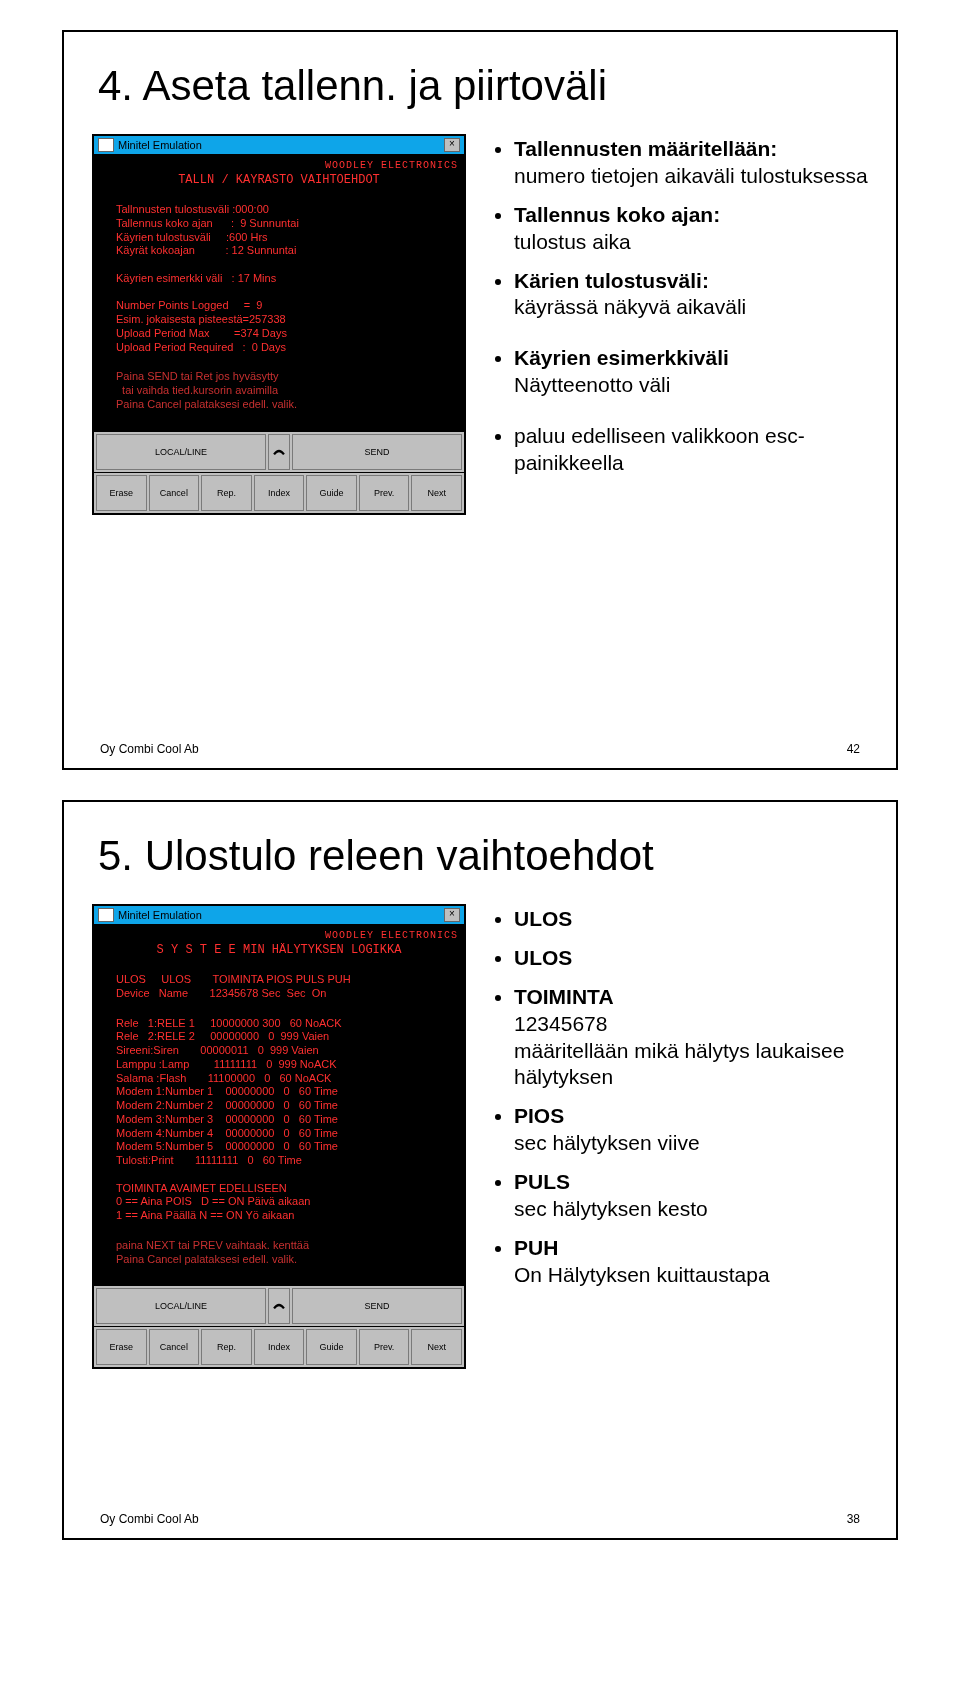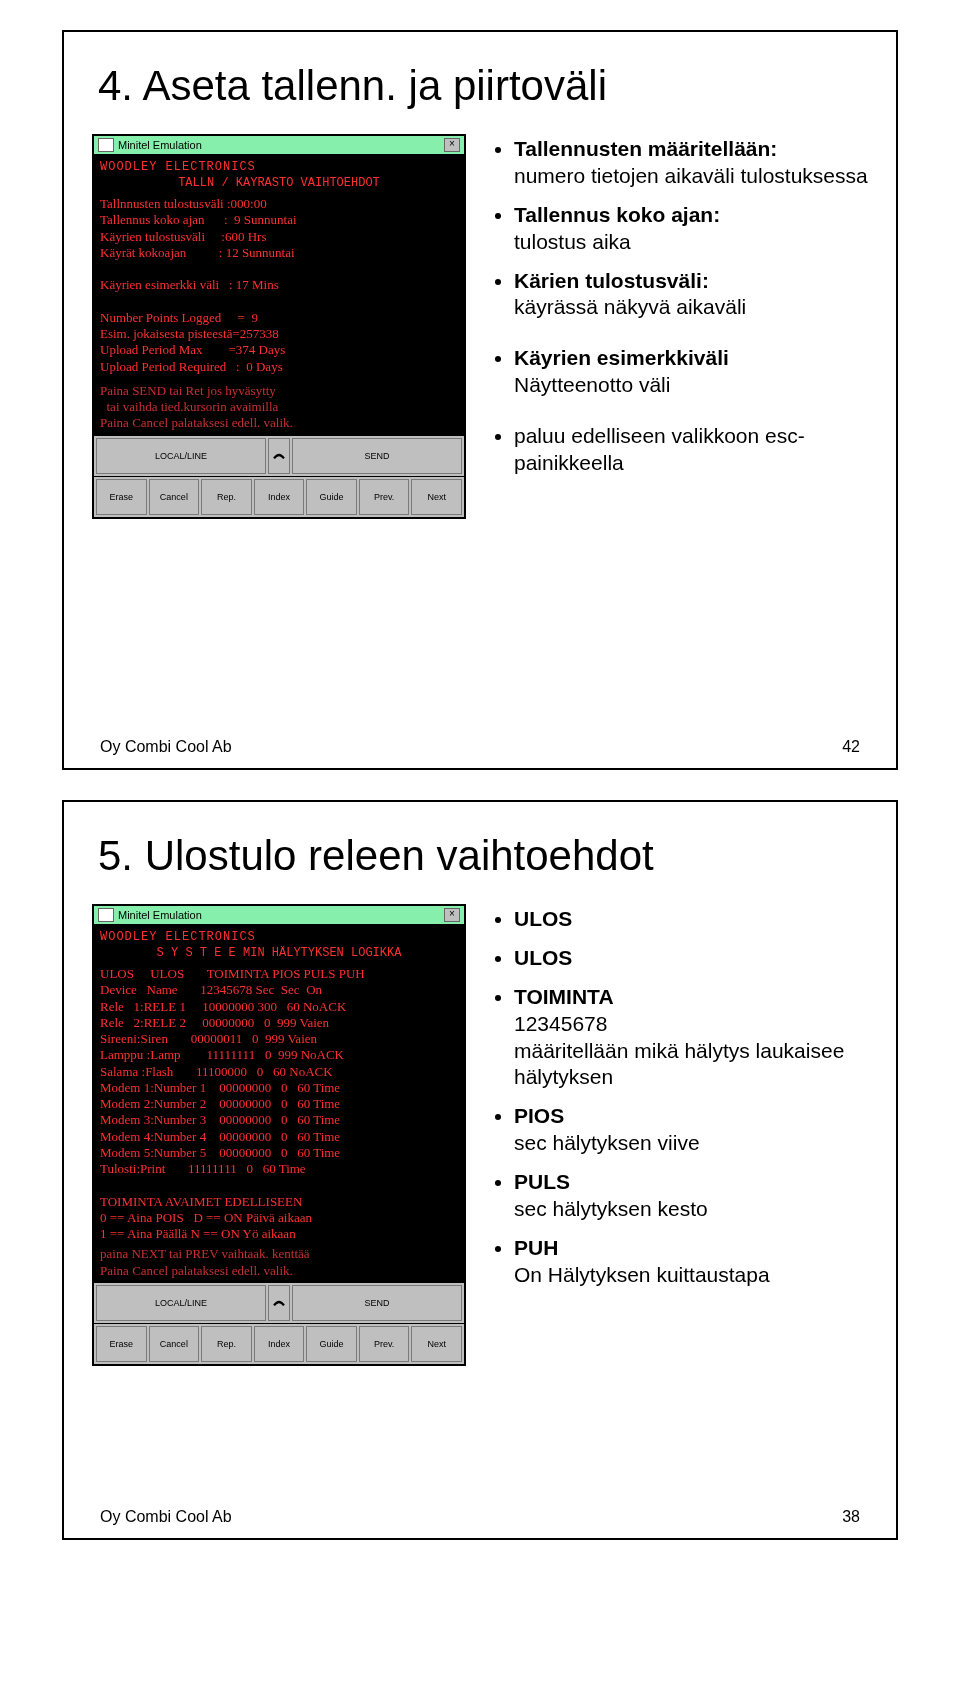--- a/index.html
+++ b/index.html
@@ -6,29 +6,29 @@
 .page{width:916px;margin:0 auto}
 .slide{border:2px solid #000;margin:30px 40px;padding:20px 28px 12px 28px;box-sizing:border-box;position:relative;min-height:740px;display:flex;flex-direction:column}
 .title{font-size:42px;font-weight:400;margin:10px 0 24px 6px}
 .row{display:flex;gap:26px;flex:1}
 .shot{flex:0 0 370px}
 .bul{flex:1;padding-top:2px}
 .bul ul{list-style:disc;padding-left:22px;margin:0}
 .bul li{font-size:21px;line-height:1.28;margin:0 0 12px 0}
 .bul .sub{display:block;font-weight:400}
 .bul b{font-weight:700}
-.footer{display:flex;justify-content:space-between;font-size:16px;color:#000;padding:6px 8px 0 8px;margin-top:auto}
+.footer{display:flex;justify-content:space-between;font-size:12px;color:#000;padding:6px 8px 0 8px;margin-top:auto}
 .term{background:#000;border:2px solid #000;width:370px}
-.tb{background:#86efac;display:flex;align-items:center;padding:2px 4px;gap:4px;font-size:11px;color:#000}
+.tb{background:#0ea5e9;display:flex;align-items:center;padding:2px 4px;gap:4px;font-size:11px;color:#000}
 .tb .tico{width:14px;height:12px;background:#fff;border:1px solid #666}
 .tb .x{margin-left:auto;width:14px;height:12px;background:#bfbfbf;border:1px solid #666;font-size:10px;line-height:10px;text-align:center}
 .scr{padding:6px 6px 4px 6px}
-.hdr{color:#ff3030;text-align:left;font-family:"Courier New",monospace;font-size:12px;letter-spacing:1px;margin-bottom:2px}
+.hdr{color:#ff3030;text-align:right;font-family:"Courier New",monospace;font-size:10px;letter-spacing:1px;margin-bottom:2px}
 .hdr2{color:#ff3030;text-align:center;font-family:"Courier New",monospace;font-size:12px;margin-bottom:6px}
-pre.mono{margin:0;font-family:Liberation Serif, serif;font-size:13px;line-height:1.25;color:#ff3030;white-space:pre}
+pre.mono{margin:16px;font-family:Liberation Sans, sans-serif;font-size:11px;line-height:1.25;color:#ff3030;white-space:pre}
 pre.red2{color:#c83030}
 .btnbar{background:#bfbfbf;display:flex;padding:2px;gap:2px}
 .btnbar .b{flex:1;background:#bfbfbf;border:1px solid #7a7a7a;font-size:9px;text-align:center;padding:12px 1px;color:#000}
 .btnbar .phone{flex:0 0 20px;display:flex;align-items:center;justify-content:center;background:#bfbfbf;border:1px solid #7a7a7a}
 .btnbar .phone svg{width:14px;height:10px}
 .row2{margin-top:1px}
 </style>
 </head>
 <body>
 <div class="page">

